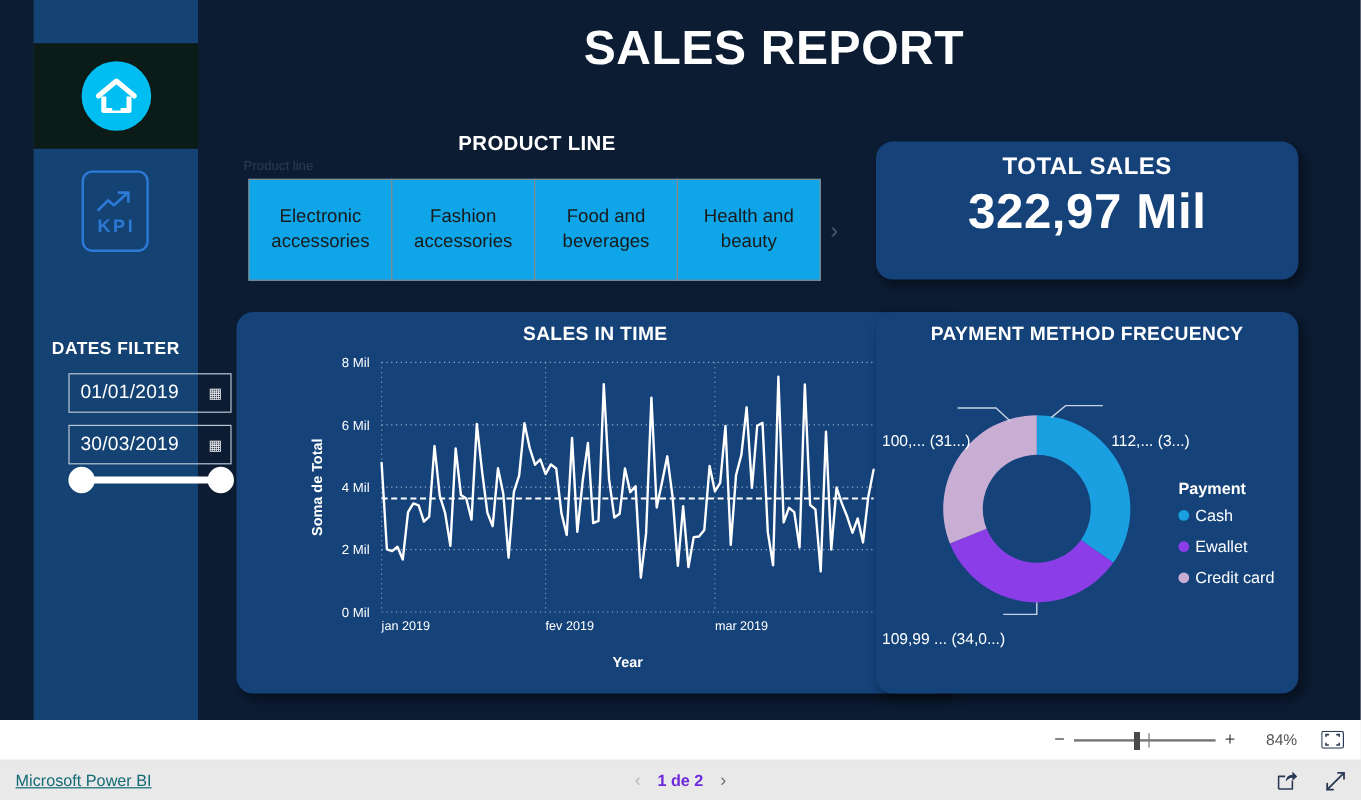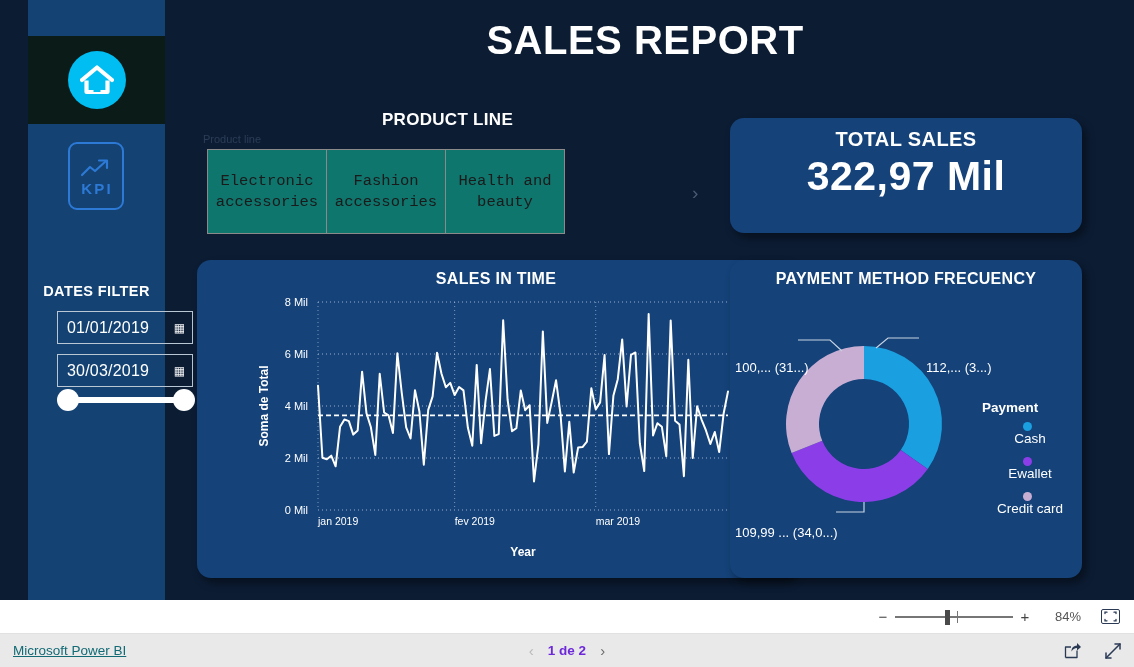--- a/index.html
+++ b/index.html
@@ -161,31 +161,30 @@
     font-size: 11px;
   }
   #product-tiles {
     position: absolute;
     left: 207px; top: 149px;
     display: flex;
   }
   .product-tile {
     width: 120px;
     height: 85px;
-    background: #0f766e;
+    background: #0ea5e9;
     border: 1px solid #8a8a8a;
     margin-right: -1px;
     display: flex;
     align-items: center;
     text-align: center;
     color: #1a1a1a;
     font-size: 15.5px;
     line-height: 1.3;
     cursor: pointer;
-    font-family: Liberation Mono, monospace;
   }
   #product-next-chevron {
     position: absolute;
     left: 692px; top: 182px;
     color: #4a5a73;
     font-size: 19px;
     cursor: pointer;
     user-select: none;
   }
 
@@ -255,21 +254,20 @@
     color: #ffffff;
     font-size: 13.5px;
     font-weight: bold;
     margin-bottom: 7px;
   }
   .legend-row {
     display: flex;
     align-items: center;
     margin-bottom: 11px;
     cursor: pointer;
-    flex-direction: column;
   }
   .legend-dot {
     width: 9px; height: 9px;
     border-radius: 50%;
     margin-right: 5px;
     flex: none;
   }
   .legend-text {
     color: #ffffff;
     font-size: 13.5px;
@@ -446,20 +444,23 @@
 
     <div id="product-line-title">PRODUCT LINE</div>
     <div id="product-line-sublabel">Product line</div>
 
     <div id="product-tiles">
       <div class="product-tile">
         <span>Electronic accessories</span>
       </div>
       <div class="product-tile">
         <span>Fashion accessories</span>
+      </div>
+      <div class="product-tile">
+        <span>Food and beverages</span>
       </div>
       <div class="product-tile">
         <span>Health and beauty</span>
       </div>
     </div>
     <div id="product-next-chevron">›</div>
 
     <div class="visual-card" id="total-sales-card">
       <div id="total-sales-title">TOTAL SALES</div>
       <div id="total-sales-value">322,97 Mil</div>

